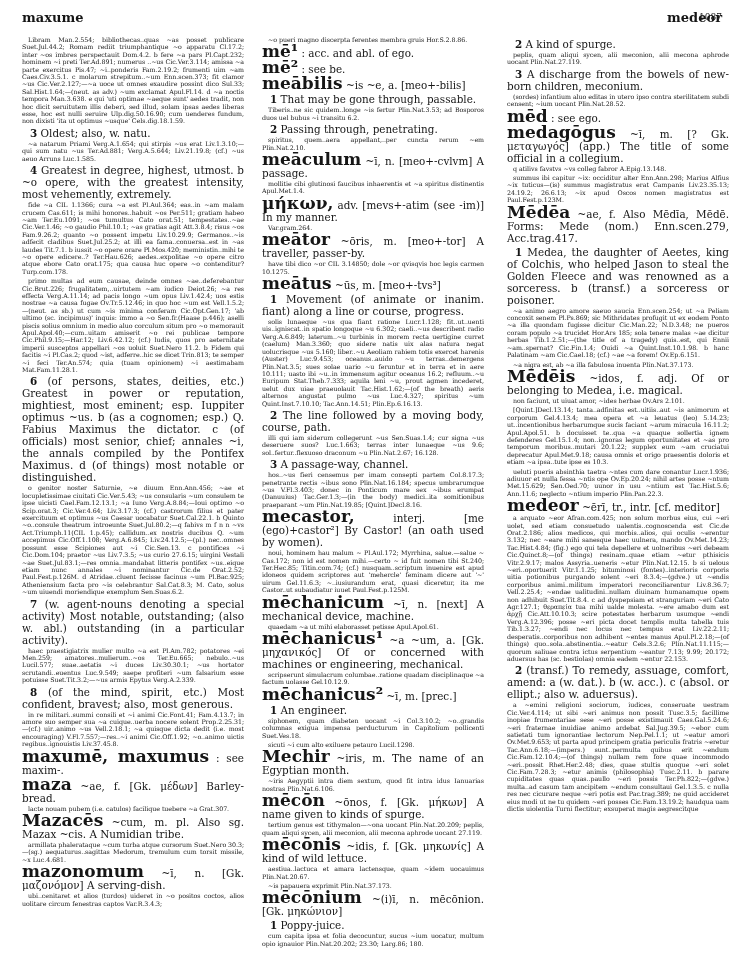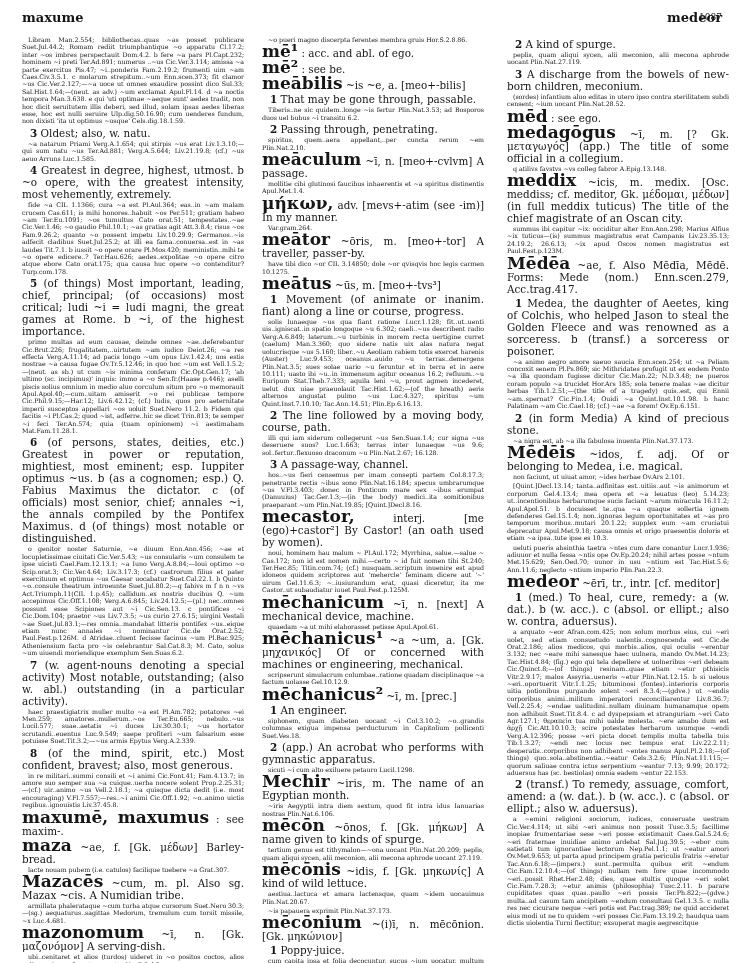--- a/index.html
+++ b/index.html
@@ -28,21 +28,20 @@
   <span class="pageno">1087</span>
   <span class="hw-right">medeor</span>
 </div>
 
 <div class="col col1">
     <p class="cit">Libram Man.2.554; bibliothecas..quas ~as posset publicare Suet.Jul.44.2; Romam rediit triumphantique ~o apparatu Cl.17.2; inter ~os imbres perspectauit Dom.4.2. b fere ~a pars Pl.Capt.232; hominem ~i preti Ter.Ad.891; numerus ..~us Cic.Ver.3.114; amissa ~a parte exercitus Pis.47; ~i..ponderis Fam.2.19.2; frumenti uim ~am Caes.Civ.3.5.1. c molarum strepitum..~um Enn.scen.373; fit clamor ~us Cic.Ver.2.127;—~a uoce ut omnes exaudire possint dico Sul.33; Sal.Hist.1.64;—(neut. as adv.) ~um exclamat Apul.Fl.14. d ~a noctis tempora Man.3.638. e qui 'uti optimae ~aeque sunt' aedes tradit, non hoc dicit seruitutem illis deberi, sed illud, solam ipsas aedes liberas esse, hoc est nulli seruire Ulp.dig.50.16.90; cum uenderes fundum, non dixisti 'ita ut optimus ~usque' Cels.dig.18.1.59.</p>
     <p class="def ind"><span class="num">3</span> <span>Oldest; also, w. natu.</span></p>
     <p class="cit">~a natarum Priami Verg.A.1.654; qui stirpis ~us erat Liv.1.3.10;—qui sum natu ~us Ter.Ad.881; Verg.A.5.644; Liv.21.19.8; (cf.) ~us aeuo Arruns Luc.1.585.</p>
     <p class="def ind"><span class="num">4</span> <span>Greatest in degree, highest, utmost. b ~o opere, with the greatest intensity, most vehemently, extremely.</span></p>
     <p class="cit">fide ~a CIL 1.1366; cura ~a est Pl.Aul.364; eas..in ~am malam crucem Cas.611; is mihi honores..habuit ~os Per.511; gratiam habeo ~am Ter.Eu.1091; ~os tumultus Cato orat.51; tempestates..~ae Cic.Ver.1.46; ~o gaudio Phil.10.1; ~as gratias agit Att.3.8.4; risus ~os Fam.9.26.2; quanto ~o possent impetu Liv.10.29.9; Germanos..~is adfecit cladibus Suet.Jul.25.2; at illi ea fama..conuersa..est in ~as laudes Tit.7.1. b iussit ~o opere orare Pl.Mos.420; meministin..mihi te ~o opere edicere..? Ter.Hau.626; aedes..expolitae ~o opere citro atque ebore Cato orat.175; qua causa huc opere ~o contenditur? Turp.com.178.</p>
-    <p class="def ind"><span class="num">5</span> <span>(of things) Most important, leading, chief, principal; (of occasions) most critical; ludi ~i = ludi magni, the great games at Rome. b ~i, of the highest importance.</span></p>
     <p class="cit">primo multas ad eum causae, deinde omnes ~ae..deferebantur Cic.Brut.226; frugalitatem,..uirtutem ~am iudico Deiot.26; ~a res effecta Verg.A.11.14; ad pacis longo ~um opus Liv.1.42.4; uos estis nostrae ~a causa fugae Ov.Tr.5.12.46; in quo hoc ~um est Vell.1.5.2;—(neut. as sb.) ut cum ~is minima conferam Cic.Opt.Gen.17; 'ab ultimo (sc. incipimus)' inquis: immo a ~o Sen.fr.(Haase p.446); aselli piscis solius omnium in medio aluo corculum situm pro ~o memorauit Apul.Apol.40;—cum..uitam amiserit ~o rei publicae tempore Cic.Phil.9.15;—Har.12; Liv.6.42.12; (cf.) ludis, quos pro aeternitate imperii susceptos appellari ~os uoluit Suet.Nero 11.2. b Fidem qui facitis ~i Pl.Cas.2; quod ~ist, adferre..hic se dicet Trin.813; te semper ~i feci Ter.An.574; quia (tuam opinionem) ~i aestimabam Mat.Fam.11.28.1.</p>
     <p class="def ind"><span class="num">6</span> <span>(of persons, states, deities, etc.) Greatest in power or reputation, mightiest, most eminent; esp. Iuppiter optimus ~us. b (as a cognomen; esp.) Q. Fabius Maximus the dictator. c (of officials) most senior, chief; annales ~i, the annals compiled by the Pontifex Maximus. d (of things) most notable or distinguished.</span></p>
     <p class="cit">o genitor noster Saturnie, ~e diuum Enn.Ann.456; ~ae et locupletissimae ciuitati Cic.Ver.5.43; ~us consularis ~um consulem te ipse uicisti Cael.Fam.12.13.1; ~a Iuno Verg.A.8.84;—Ioui optimo ~o Scip.orat.3; Cic.Ver.4.64; Liv.3.17.3; (cf.) castrorum filius et pater exercituum et optimus ~us Caesar uocabatur Suet.Cal.22.1. b Quinto ~o..consule theatrum introeunte Suet.Jul.80.2;—q fabivs m f n n ~vs Act.Triumph.11(CIL 1.p.45); callidum..ex nostris ducibus Q. ~um accepimus Cic.Off.1.108; Verg.A.6.845; Liv.24.12.5;—(pl.) nec..omnes possunt esse Scipiones aut ~i Cic.Sen.13. c pontifices ~i Cic.Dom.104; praetor ~us Liv.7.3.5; ~us curio 27.6.15; uirgini Vestali ~ae Suet.Jul.83.1;—res omnia..mandabat litteris pontifex ~us..eique etiam nunc annales ~i nominantur Cic.de Orat.2.52; Paul.Fest.p.126M. d Atridae..cluent fecisse facinus ~um Pl.Bac.925; Atheniensium facta pro ~is celebrantur Sal.Cat.8.3; M. Cato, solus ~um uiuendi moriendique exemplum Sen.Suas.6.2.</p>
     <p class="def ind"><span class="num">7</span> <span>(w. agent-nouns denoting a special activity) Most notable, outstanding; (also w. abl.) outstanding (in a particular activity).</span></p>
     <p class="cit">haec praestigiatrix mulier multo ~a est Pl.Am.782; potatores ~ei Men.259; amatores..mulierum..~os Ter.Eu.665; nebulo..~us Lucil.577; suae..aetatis ~i duces Liv.30.30.1; ~us hortator scrutandi..euentus Luc.9.549; saepe profiteri ~um falsarium esse potuisse Suet.Tit.3.2;—~us armis Epytus Verg.A.2.339.</p>
     <p class="def ind"><span class="num">8</span> <span>(of the mind, spirit, etc.) Most confident, bravest; also, most generous.</span></p>
     <p class="cit">in re militari..summi consili et ~i animi Cic.Font.41; Fam.4.13.7; in amore suo semper sua ~a cuique..uerba nocere solent Prop.2.25.31;—(cf.) uir..animo ~us Vell.2.18.1; ~a quisque dicta dedit (i.e. most encouraging) V.Fl.7.557;—res..~i animi Cic.Off.1.92; ~o..animo uictis regibus..ignouistis Liv.37.45.8.</p>
     <p class="def entry"><span class="head">maxumē, maxumus</span> <span>: see maxim-.</span></p>
     <p class="def entry"><span class="head">maza</span> <span>~ae, f. [Gk. μέδων] Barley-bread.</span></p>
     <p class="cit">lacte nouam pubem (i.e. catulos) facilique tuebere ~a Grat.307.</p>
@@ -75,50 +74,46 @@
     <p class="cit">hos..~us fieri censemus per imam consepti partem Col.8.17.3; penetrante rectis ~ibus sono Plin.Nat.16.184; specus umbrarumque ~us V.Fl.3.403; donec in Ponticum mare sex ~ibus erumpat (Danuuius) Tac.Ger.1.3;—(in the body) medici..ita somitionibus praeparant ~um Plin.Nat.19.85; [Quint.]Decl.8.16.</p>
     <p class="def entry"><span class="head">mecastor,</span> <span>interj. [me (ego)+castor²] By Castor! (an oath used by women).</span></p>
     <p class="cit">noui, hominem hau malum ~ Pl.Aul.172; Myrrhina, salue.—salue ~ Cas.172; non id est nomen mihi.—certo ~ id fuit nomen tibi St.240; Ter.Hec.85; Titin.com.74; (cf.) nusquam..scriptum inuenire est apud idoneos quidem scriptores aut 'mehercle' feminam dicere aut '~' uirum Gel.11.6.3; ~..iusiurandum erat, quasi diceretur, ita me Castor..ut subaudiatur iuuet Paul.Fest.p.125M.</p>
     <p class="def entry"><span class="head">mēchanicum</span> <span>~ī, n. [next] A mechanical device, machine.</span></p>
     <p class="cit">quaedam ~a ut mihi elaborasset petisse Apul.Apol.61.</p>
     <p class="def entry"><span class="head">mēchanicus¹</span> <span>~a ~um, a. [Gk. μηχανικός] Of or concerned with machines or engineering, mechanical.</span></p>
     <p class="cit">scripserunt simulacrum columbae..ratione quadam disciplinaque ~a factum uolasse Gel.10.12.9.</p>
     <p class="def entry"><span class="head">mēchanicus²</span> <span>~ī, m. [prec.]</span></p>
     <p class="def ind"><span class="num">1</span> <span>An engineer.</span></p>
     <p class="cit">siphonem, quam diabeten uocant ~i Col.3.10.2; ~o..grandis columnas exigua impensa perducturum in Capitolium pollicenti Suet.Ves.18.</p>
-    <p class="def ind"><span class="num">2</span> <span>(app.) An acrobat who performs with gymnastic apparatus.</span></p>
     <p class="cit">sicuti ~i cum alto exiluere petauro Lucil.1298.</p>
     <p class="def entry"><span class="head">Mechir</span> <span>~iris, m. The name of an Egyptian month.</span></p>
     <p class="cit">~iris Aegyptii intra diem sextum, quod fit intra idus Ianuarias nostras Plin.Nat.6.106.</p>
     <p class="def entry"><span class="head">mēcōn</span> <span>~ōnos, f. [Gk. μήκων] A name given to kinds of spurge.</span></p>
     <p class="cit">tertium genus est tithymalon—~ona uocant Plin.Nat.20.209; peplis, quam aliqui sycen, alii meconion, alii mecona aphrode uocant 27.119.</p>
     <p class="def entry"><span class="head">mēcōnis</span> <span>~idis, f. [Gk. μηκωνίς] A kind of wild lettuce.</span></p>
     <p class="cit">aestiua..lactuca et amara lactensque, quam ~idem uocauimus Plin.Nat.20.67.</p>
     <p class="cit">~is papauera exprimit Plin.Nat.37.173.</p>
     <p class="def entry"><span class="head">mēcōnium</span> <span>~(i)ī, n. mēcōnion. [Gk. μηκώνιον]</span></p>
     <p class="def ind"><span class="num">1</span> <span>Poppy-juice.</span></p>
     <p class="cit">cum capita ipsa et folia decocuntur, sucus ~ium uocatur, multum opio ignauior Plin.Nat.20.202; 23.30; Larg.86; 180.</p>
   </div>
 <div class="col col3">
     <p class="def ind"><span class="num">2</span> <span>A kind of spurge.</span></p>
     <p class="cit">peplis, quam aliqui sycen, alii meconion, alii mecona aphrode uocant Plin.Nat.27.119.</p>
     <p class="def ind"><span class="num">3</span> <span>A discharge from the bowels of new-born children, meconium.</span></p>
     <p class="cit">(sordes) infantium aluo editas in utero ipso contra sterilitatem subdi censent; ~ium uocant Plin.Nat.28.52.</p>
     <p class="def entry"><span class="head">mēd</span> <span>: see ego.</span></p>
     <p class="def entry"><span class="head">medagōgus</span> <span>~ī, m. [? Gk. μεταγωγός] (app.) The title of some official in a collegium.</span></p>
     <p class="cit">q atilivs favstvs ~vs colleg fabror A.Epig.13.148.</p>
-    <p class="def entry"><span class="head">meddix</span> <span>~icis, m. medix. [Osc. meddiss; cf. meditor, Gk. μέδομαι, μέδων] (in full meddix tuticus) The title of the chief magistrate of an Oscan city.</span></p>
     <p class="cit">summus ibi capitur ~ix: occiditur alter Enn.Ann.298; Marius Alfius ~ix tuticus—(is) summus magistratus erat Campanis Liv.23.35.13; 24.19.2; 26.6.13; ~ix apud Oscos nomen magistratus est Paul.Fest.p.123M.</p>
     <p class="def entry"><span class="head">Mēdēa</span> <span>~ae, f. Also Mēdīa, Mēdē. Forms: Mede (nom.) Enn.scen.279, Acc.trag.417.</span></p>
     <p class="def ind"><span class="num">1</span> <span>Medea, the daughter of Aeetes, king of Colchis, who helped Jason to steal the Golden Fleece and was renowned as a sorceress. b (transf.) a sorceress or poisoner.</span></p>
     <p class="cit">~a animo aegro amore saeuo saucia Enn.scen.254; ut ~a Peliam concoxit senem Pl.Ps.869; sic Mithridates profugit ut ex eodem Ponto ~a illa quondam fugisse dicitur Cic.Man.22; N.D.3.48; ne pueros coram populo ~a trucidet Hor.Ars 185; sola tenere malas ~ae dicitur herbas Tib.1.2.51;—(the title of a tragedy) quis..est, qui Ennii ~am..spernat? Cic.Fin.1.4; Ouidi ~a Quint.Inst.10.1.98. b hanc Palatinam ~am Cic.Cael.18; (cf.) ~ae ~a forem! Ov.Ep.6.151.</p>
-    <p class="def ind"><span class="num">2</span> <span>(in form Media) A kind of precious stone.</span></p>
     <p class="cit">~a nigra est, ab ~a illa fabulosa inuenta Plin.Nat.37.173.</p>
     <p class="def entry"><span class="head">Mēdēis</span> <span>~idos, f. adj. Of or belonging to Medea, i.e. magical.</span></p>
     <p class="cit">non faciunt, ut uiuat amor, ~ides herbae Ov.Ars 2.101.</p>
     <p class="cit">[Quint.]Decl.13.14; tanta..adfinitas est..uitiis..aut ~is animorum et corporum Gel.4.13.4; mea opera et ~a leuatus (leo) 5.14.23; ut..incentionibus herbarumque sucis faciant ~arum miracula 16.11.2; Apul.Apol.51. b docuisset te..qua ~a quaque sollertia ignem defenderes Gel.15.1.4; non..ignoras legum oportunitates et ~as pro temporum moribus..mutari 20.1.22; supplex eum ~am cruciatui deprecatur Apul.Met.9.18; causa omnis et origo praesentis doloris et etiam ~a ipsa..tute ipse es 10.3.</p>
     <p class="cit">ueluti pueris absinthia taetra ~ntes cum dare conantur Lucr.1.936; adiuuor et nulla fessa ~ntis ope Ov.Ep.20.24; nihil artes posse ~ntum Met.15.629; Sen.Oed.70; uunor in usu ~ntium est Tac.Hist.5.6; Ann.11.6; neglecto ~ntium imperio Plin.Pan.22.3.</p>
     <p class="def entry"><span class="head">medeor</span> <span>~ērī, tr., intr. [cf. meditor]</span></p>
-    <p class="def ind"><span class="num">1</span> <span>(med.) To heal, cure, remedy: a (w. dat.). b (w. acc.). c (absol. or ellipt.; also w. contra, aduersus).</span></p>
     <p class="cit">a arquato ~eor Afran.com.425; non solum morbus eius, cui ~eri uolet, sed etiam consuetudo ualentis..cognoscenda est Cic.de Orat.2.186; alios medicos, qui morbis..alios, qui oculis ~erentur 3.132; nec ~eare mihi sanesque haec uulnera, mando Ov.Met.14.23; Tac.Hist.4.84; (fig.) ego qui tela depellere et uolneribus ~eri debeam Cic.Quinct.8;—(of things) resinam..quae etiam ~etur pthisicis Vitr.2.9.17; malos Assyria..ueneris ~etur Plin.Nat.12.15. b si uelous ~eri..oportuerit Vitr.1.1.25; bituminosi (fontes)..interioris corporis uitia potionibus purgando solent ~eri 8.3.4;—(gdve.) ut ~endis corporibus animi..militum imperatori reconciliarentur Liv.8.36.7; Vell.2.25.4; ~endae ualitudini..nullam diuinam humanamque opem non adhibuit Suet.Tit.8.4. c ad dyspepsiam et stranguriam ~eri Cato Agr.127.1; θεραπεία tua mihi ualde molesta. ~ere amabo dum est ἀρχῇ Cic.Att.10.10.3; scire potestates herbarum usumque ~endi Verg.A.12.396; posse ~eri picta docet templis multa tabella tuis Tib.1.3.27; ~endi nec locus nec tempus erat Liv.22.2.11; desperatis..corporibus non adhibent ~entes manus Apul.Pl.2.18;—(of things) quo..sola..abstinentia..~eatur Cels.3.2.6; Plin.Nat.11.115;—quorum saliuae contra ictus serpentium ~eantur 7.13; 9.99; 20.172; aduersus has (sc. bestiolas) omnia eadem ~entur 22.153.</p>
     <p class="def ind"><span class="num">2</span> <span>(transf.) To remedy, assuage, comfort, amend: a (w. dat.). b (w. acc.). c (absol. or ellipt.; also w. aduersus).</span></p>
     <p class="cit">a ~emini religioni sociorum, iudices, conseruate uestram Cic.Ver.4.114; ut sibi ~eri animus non possit Tusc.3.5; facillime inopiae frumentariae sese ~eri posse existimauit Caes.Gal.5.24.6; ~eri fraternae inuidiae animo ardebat Sal.Jug.39.5; ~ebor cum satietati tum ignorantiae lectorum Nep.Pel.1.1; ut ~eatur amori Ov.Met.9.653; ut parta apud principem gratia periculis fratris ~eretur Tac.Ann.6.18;—(impers.) sunt..permulta quibus erit ~endum Cic.Fam.12.10.4;—(of things) nullam rem fore quae incommodo ~eri..possit Rhet.Her.2.48; dies, quae stultis quoque ~eri solet Cic.Fam.7.28.3; ~etur animis (philosophia) Tusc.2.11. b parare cupiditates quas quas..paullo ~eri possis Ter.Ph.822;—(gdve.) multa..ad casum tam ancipitem ~endum consultaui Gel.1.3.5. c nulla res nec cicurare neque ~eri potis est Pac.trag.389; ne quid accideret eius modi ut ne tu quidem ~eri posses Cic.Fam.13.19.2; haudqua uam dictis uiolentia Turni flectitur; exsuperat magis aegrescitque</p>
   </div>
 
 </body></html>

